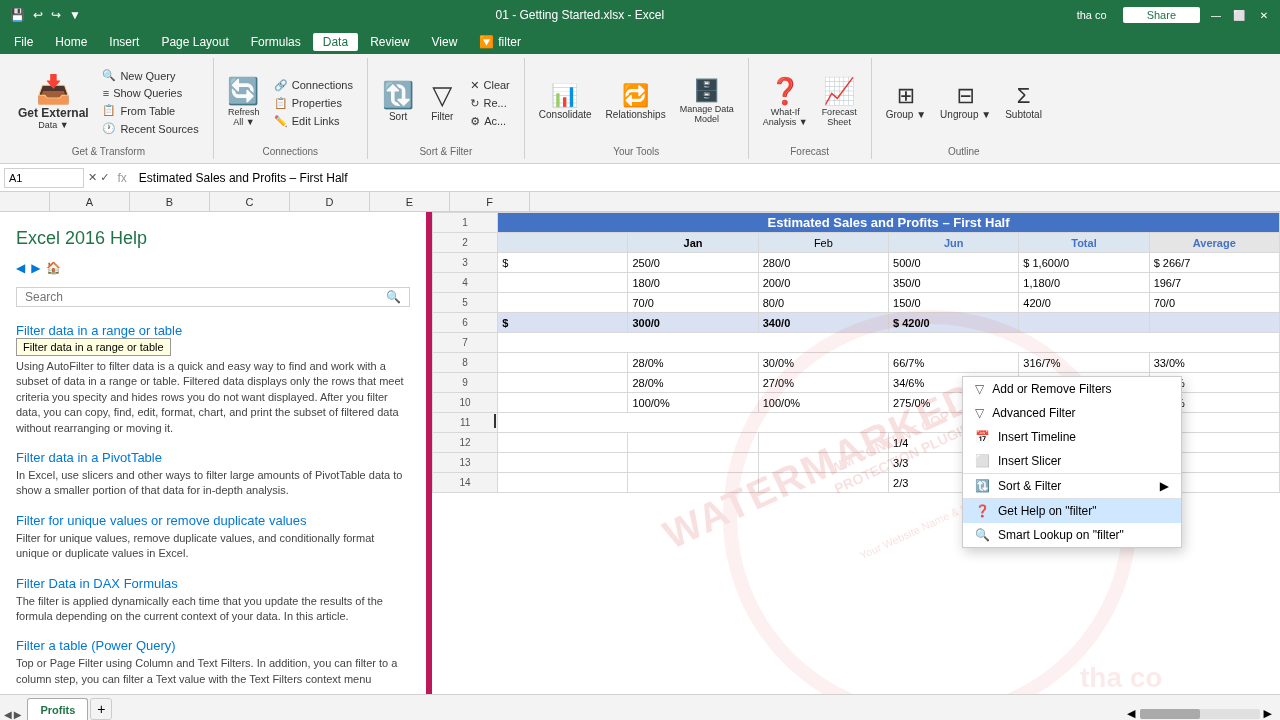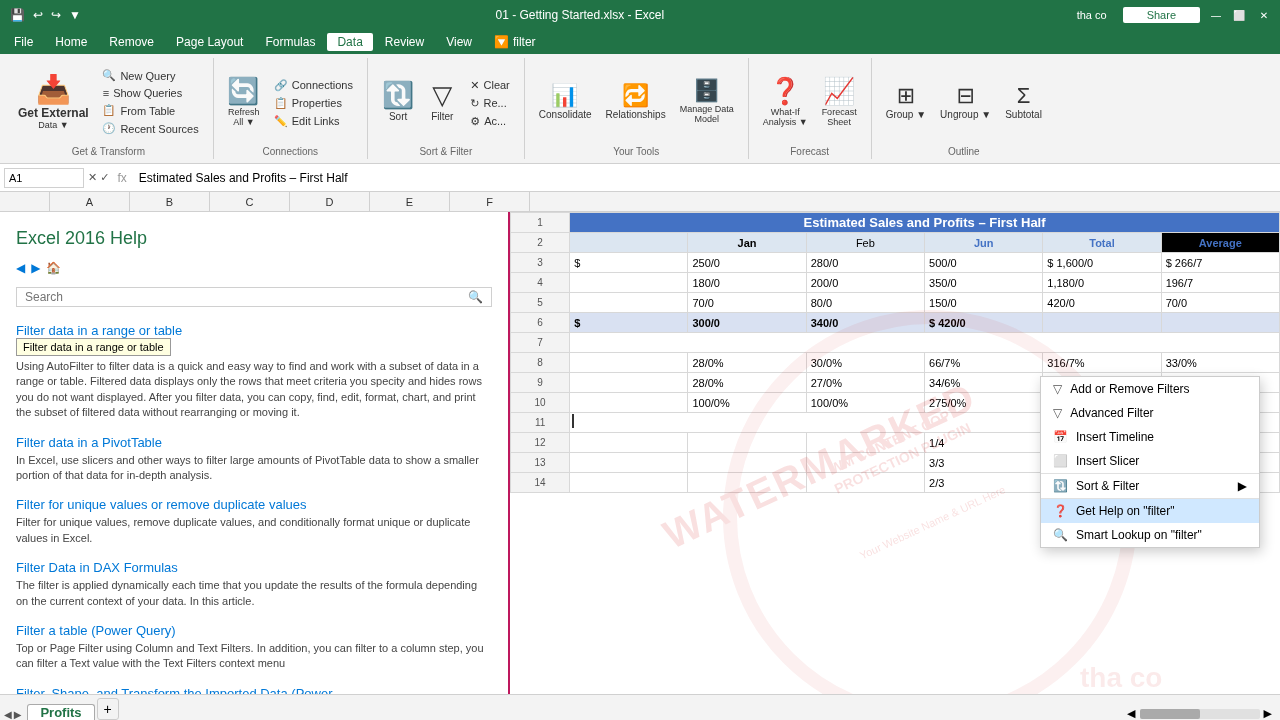--- a/index.html
+++ b/index.html
@@ -137,23 +137,23 @@
     }
 
     
     .main-area {
       display: flex;
       height: calc(720px - 30px - 24px - 110px - 28px - 20px - 26px);
     }
 
     
     .help-panel {
-      width: 510px;
+      width: 432px;
       background: white;
-      border-right: 2px solid #be185d;
+      border-right: 6px solid #be185d;
       overflow-y: auto;
       padding: 16px;
     }
     .help-title { font-size: 18px; color: #217346; font-weight: normal; margin-bottom: 12px; }
     .help-search-bar {
       display: flex;
       align-items: center;
       margin-bottom: 16px;
       border: 1px solid #d0d0d0;
       padding: 2px 8px;
@@ -244,27 +244,27 @@
     .sheet-tabs {
       height: 26px;
       background: #f3f3f3;
       border-top: 1px solid #d0d0d0;
       display: flex;
       align-items: flex-end;
       padding: 0 4px;
       gap: 2px;
     }
     .sheet-tab {
-      height: 16px;
+      height: 22px;
       padding: 0 12px;
       background: #d0d0d0;
       border: 1px solid #aaa;
       border-bottom: none;
       border-radius: 3px 3px 0 0;
-      font-size: 13px;
+      font-size: 11px;
       display: flex;
       align-items: center;
       cursor: pointer;
     }
     .sheet-tab.active { background: white; color: #217346; font-weight: bold; }
     .sheet-tab-add {
       width: 22px;
       height: 22px;
       background: none;
       border: 1px solid #ccc;
@@ -306,21 +306,21 @@
     <span style="background:white; color:#217346; padding:2px 24px; border-radius:2px; font-size:11px; cursor:pointer;">Share</span>
     <span class="win-btn">—</span>
     <span class="win-btn">⬜</span>
     <span class="win-btn">✕</span>
   </div>
 </div>
 
 <div class="menu-bar">
   <span class="menu-item">File</span>
   <span class="menu-item">Home</span>
-  <span class="menu-item">Remove</span>
+  <span class="menu-item">Insert</span>
   <span class="menu-item">Page Layout</span>
   <span class="menu-item">Formulas</span>
   <span class="menu-item active">Data</span>
   <span class="menu-item">Review</span>
   <span class="menu-item">View</span>
   <span class="menu-item" style="display:flex;align-items:center;gap:4px;">
     <span>🔽</span>
     <span>filter</span>
   </span>
 </div>
@@ -547,21 +547,21 @@
           <td class="row-num">1</td>
           <td colspan="6" class="title-cell" style="background:#4472c4;color:white;text-align:center;font-size:13px;font-weight:bold;">Estimated Sales and Profits – First Half</td>
         </tr>
         <tr>
           <td class="row-num">2</td>
           <td style="background:#dce6f1;"></td>
           <td style="background:#dce6f1;text-align:center;font-weight:bold;">Jan</td>
           <td style="background:#dce6f1;text-align:center;font-weight:normal;">Feb</td>
           <td style="background:#dce6f1;text-align:center;font-weight:bold;color:#4472c4;">Jun</td>
           <td style="background:#dce6f1;text-align:center;font-weight:bold;color:#4472c4;">Total</td>
-          <td style="background:#000000;text-align:center;font-weight:bold;color:#4472c4;">Average</td>
+          <td style="background:#e5e5e5;text-align:center;font-weight:bold;color:#4472c4;">Average</td>
         </tr>
         <tr>
           <td class="row-num">3</td>
           <td>$</td>
           <td>250/0</td>
           <td>280/0</td>
           <td>500/0</td>
           <td>$ 1,600/0</td>
           <td>$ 266/7</td>
         </tr>

